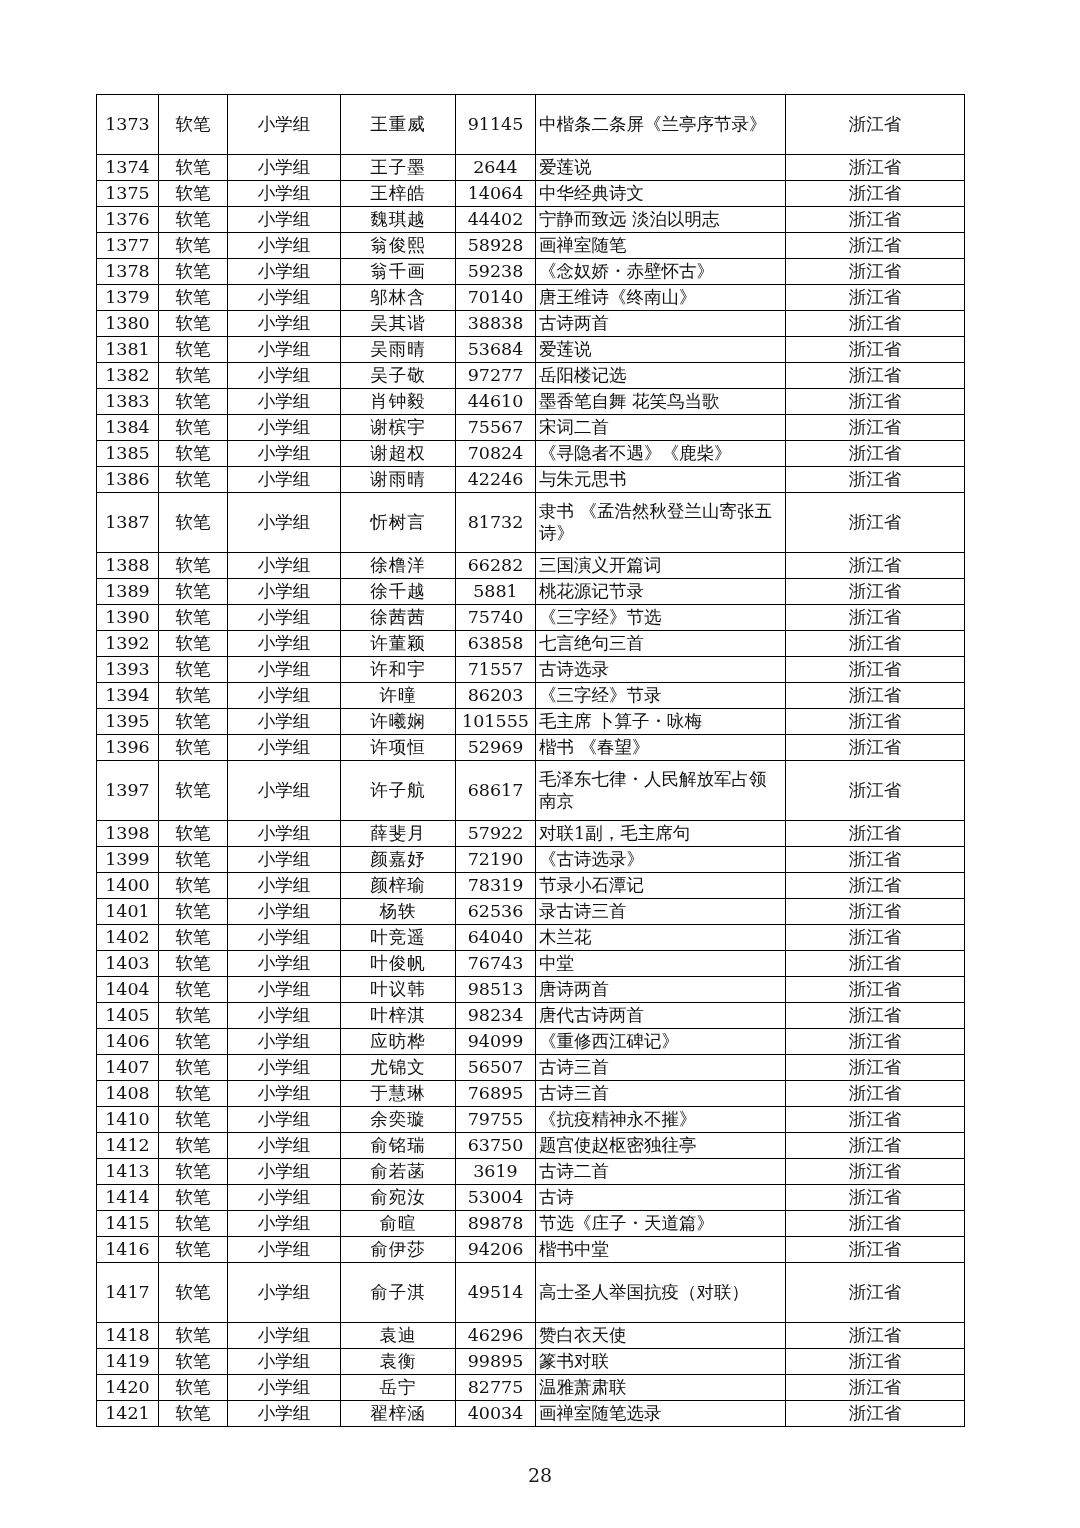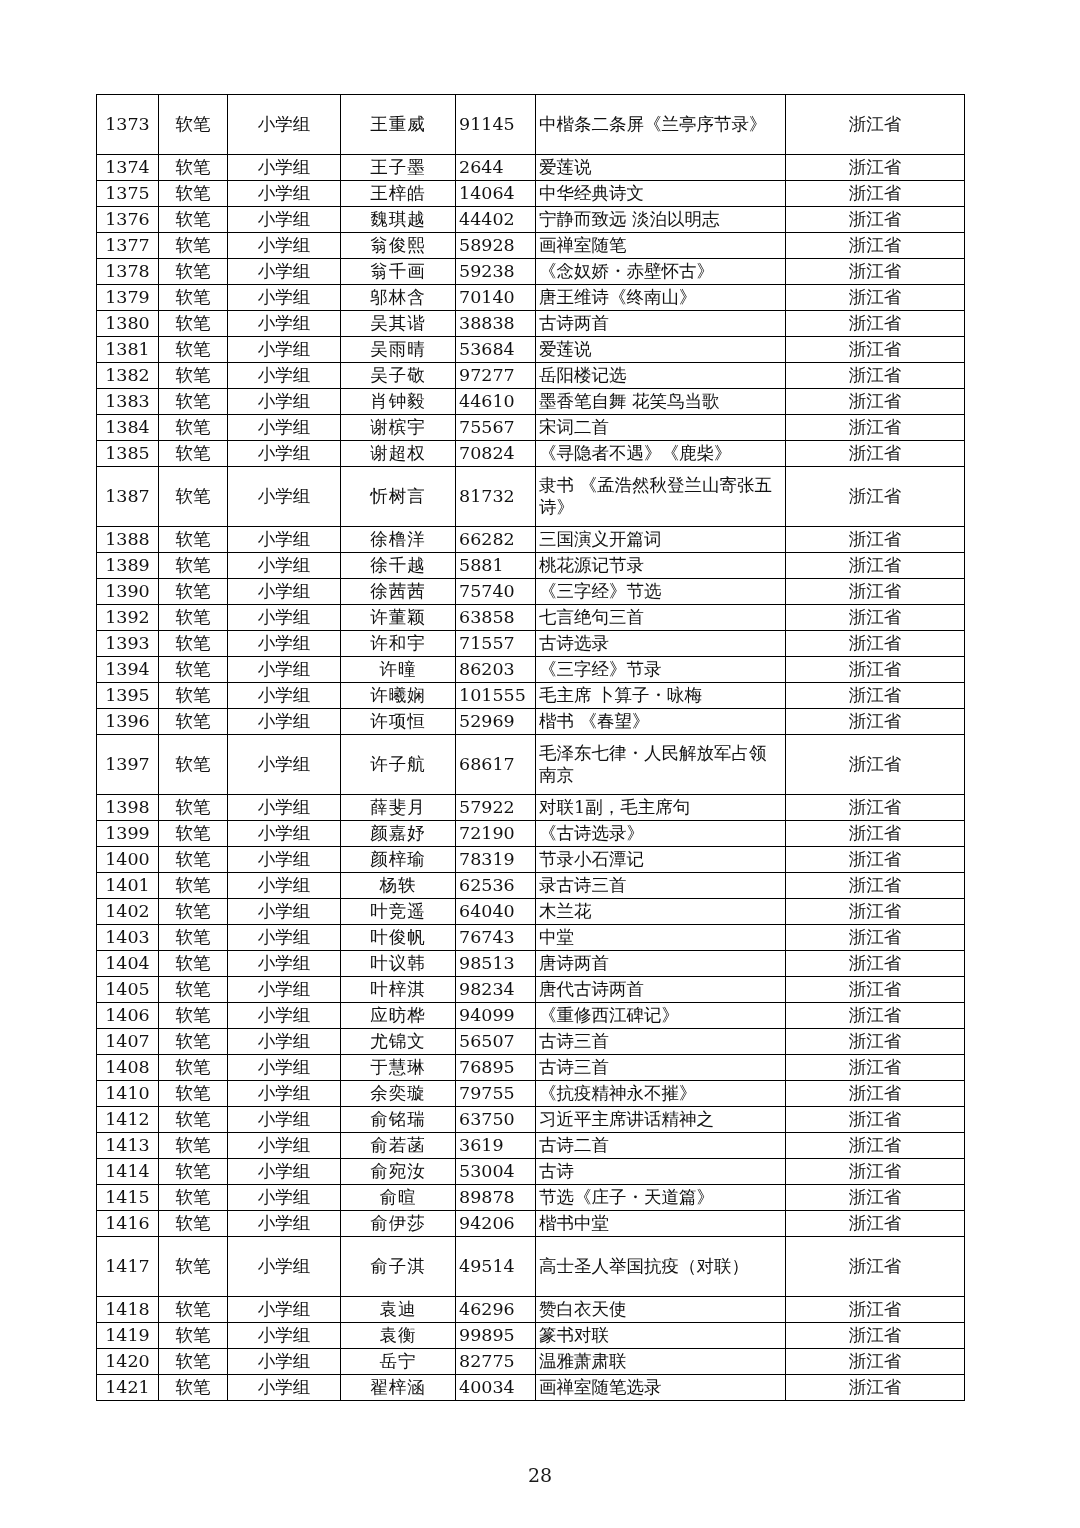--- a/index.html
+++ b/index.html
@@ -51,21 +51,21 @@
   col.c-grp     { width: 113px; }
   col.c-name    { width: 115px; }
   col.c-num     { width: 80px; }
   col.c-title   { width: 250px; }
   col.c-prov    { width: 179px; }
 
   td.id    { text-align: center; }
   td.cat   { text-align: center; }
   td.grp   { text-align: center; }
   td.name  { text-align: center; letter-spacing: 1px; }
-  td.num   { }
+  td.num   { text-align: center; }
   td.title { text-align: left; padding-left: 5px; }
   td.prov  { text-align: center; }
 
   tr.row-single td { height: 23px; }
   tr.row-tall td   { height: 57px; }
 
   .page-number {
     position: absolute;
     left: 0;
     top: 1464px;
@@ -203,20 +203,29 @@
           </tr>
           <tr class="row-single">
             <td class="id">1385</td>
             <td class="cat">软笔</td>
             <td class="grp">小学组</td>
             <td class="name">谢超权</td>
             <td class="num">70824</td>
             <td class="title">《寻隐者不遇》《鹿柴》</td>
             <td class="prov">浙江省</td>
           </tr>
+          <tr class="row-single">
+            <td class="id">1386</td>
+            <td class="cat">软笔</td>
+            <td class="grp">小学组</td>
+            <td class="name">谢雨晴</td>
+            <td class="num">42246</td>
+            <td class="title">与朱元思书</td>
+            <td class="prov">浙江省</td>
+          </tr>
           <tr class="row-tall">
             <td class="id">1387</td>
             <td class="cat">软笔</td>
             <td class="grp">小学组</td>
             <td class="name">忻树言</td>
             <td class="num">81732</td>
             <td class="title">隶书 《孟浩然秋登兰山寄张五诗》</td>
             <td class="prov">浙江省</td>
           </tr>
           <tr class="row-single">
@@ -407,21 +416,21 @@
             <td class="num">79755</td>
             <td class="title">《抗疫精神永不摧》</td>
             <td class="prov">浙江省</td>
           </tr>
           <tr class="row-single">
             <td class="id">1412</td>
             <td class="cat">软笔</td>
             <td class="grp">小学组</td>
             <td class="name">俞铭瑞</td>
             <td class="num">63750</td>
-            <td class="title">习近平主席讲话精神之</td>
+            <td class="title">题宫使赵枢密独往亭</td>
             <td class="prov">浙江省</td>
           </tr>
           <tr class="row-single">
             <td class="id">1413</td>
             <td class="cat">软笔</td>
             <td class="grp">小学组</td>
             <td class="name">俞若菡</td>
             <td class="num">3619</td>
             <td class="title">古诗二首</td>
             <td class="prov">浙江省</td>

